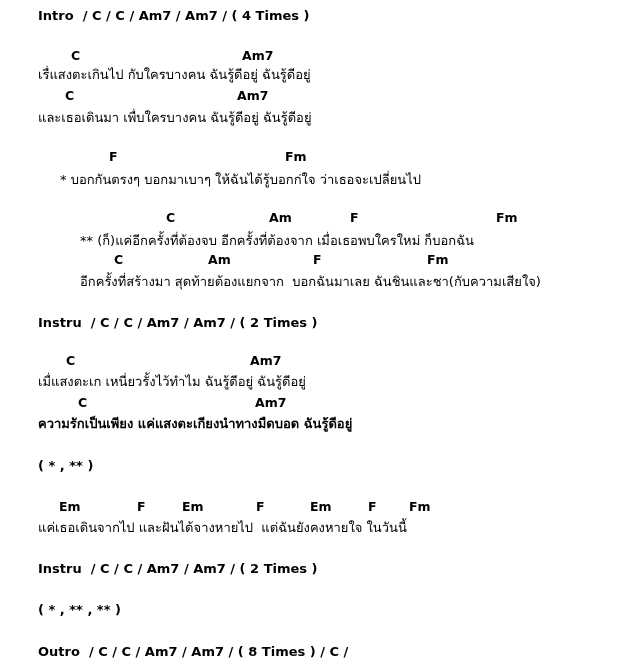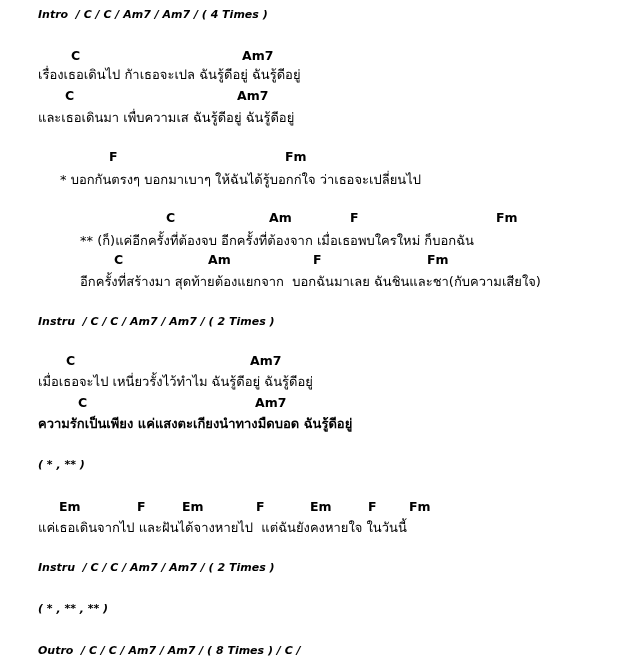--- a/index.html
+++ b/index.html
@@ -1,36 +1,36 @@
 <!DOCTYPE html>
 <html><head>
 <meta charset="utf-8">
 <style>
   html, body { margin: 0; padding: 0; background: #ffffff; }
   body { width: 620px; height: 670px; position: relative; overflow: hidden;
          font-family: "DejaVu Sans", "Liberation Sans", sans-serif; color: #000; }
   .ln { position: absolute; white-space: pre; line-height: 1; }
-  .hdr { font-weight: bold; font-size: 11px; font-style: italic; }
+  .hdr { font-weight: bold; font-size: 13px; }
   .ch { font-weight: bold; font-size: 12.5px; }
   .ly { font-size: 13px; }
 </style>
 </head>
 <body>
 
 <div>
 
   <div class="ln hdr" style="left:38px;top:9px;">Intro  / C / C / Am7 / Am7 / ( 4 Times )</div>
 
   <div class="ln ch" style="left:71px;top:50px;">C</div>
   <div class="ln ch" style="left:242px;top:50px;">Am7</div>
-  <div class="ln ly" style="left:38px;top:68px;">เรื่องเธอเดินไป กัาเธอจะเปล ฉันรู้ดีอยู่ ฉันรู้ดีอยู่</div>
+  <div class="ln ly" style="left:38px;top:68px;">เรื่แสงตะเกินไป กับใครบางคน ฉันรู้ดีอยู่ ฉันรู้ดีอยู่</div>
 
   <div class="ln ch" style="left:65px;top:90px;">C</div>
   <div class="ln ch" style="left:237px;top:90px;">Am7</div>
-  <div class="ln ly" style="left:38px;top:111px;">และเธอเดินมา เพื่บความเส ฉันรู้ดีอยู่ ฉันรู้ดีอยู่</div>
+  <div class="ln ly" style="left:38px;top:111px;">และเธอเดินมา เพื่บใครบางคน ฉันรู้ดีอยู่ ฉันรู้ดีอยู่</div>
 
   <div class="ln ch" style="left:109px;top:151px;">F</div>
   <div class="ln ch" style="left:285px;top:151px;">Fm</div>
   <div class="ln ly" style="left:60px;top:173px;">* บอกกันตรงๆ บอกมาเบาๆ ให้ฉันได้รู้บอกก่ใจ ว่าเธอจะเปลี่ยนไป</div>
 
   <div class="ln ch" style="left:166px;top:212px;">C</div>
   <div class="ln ch" style="left:269px;top:212px;">Am</div>
   <div class="ln ch" style="left:350px;top:212px;">F</div>
   <div class="ln ch" style="left:496px;top:212px;">Fm</div>
   <div class="ln ly" style="left:80px;top:234px;">** (ก็)แค่อีกครั้งที่ต้องจบ อีกครั้งที่ต้องจาก เมื่อเธอพบใครใหม่ ก็บอกฉัน</div>
@@ -38,21 +38,21 @@
   <div class="ln ch" style="left:114px;top:254px;">C</div>
   <div class="ln ch" style="left:208px;top:254px;">Am</div>
   <div class="ln ch" style="left:313px;top:254px;">F</div>
   <div class="ln ch" style="left:427px;top:254px;">Fm</div>
   <div class="ln ly" style="left:80px;top:275px;">อีกครั้งที่สร้างมา สุดท้ายต้องแยกจาก  บอกฉันมาเลย ฉันชินและชา(กับความเสียใจ)</div>
 
   <div class="ln hdr" style="left:38px;top:316px;">Instru  / C / C / Am7 / Am7 / ( 2 Times )</div>
 
   <div class="ln ch" style="left:66px;top:355px;">C</div>
   <div class="ln ch" style="left:250px;top:355px;">Am7</div>
-  <div class="ln ly" style="left:38px;top:375px;">เมื่อเธอจะไป เหนี่ยวรั้งไว้ทำไม ฉันรู้ดีอยู่ ฉันรู้ดีอยู่</div>
+  <div class="ln ly" style="left:38px;top:375px;">เมื่แสงตะเก เหนี่ยวรั้งไว้ทำไม ฉันรู้ดีอยู่ ฉันรู้ดีอยู่</div>
 
   <div class="ln ch" style="left:78px;top:397px;">C</div>
   <div class="ln ch" style="left:255px;top:397px;">Am7</div>
   <div class="ln ly" style="left:38px;top:417px;font-weight:bold;">ความรักเป็นเพียง แค่แสงตะเกียงนำทางมืดบอด ฉันรู้ดีอยู่</div>
 
   <div class="ln hdr" style="left:38px;top:459px;">( * , ** )</div>
 
   <div class="ln ch" style="left:59px;top:501px;">Em</div>
   <div class="ln ch" style="left:137px;top:501px;">F</div>
   <div class="ln ch" style="left:182px;top:501px;">Em</div>

